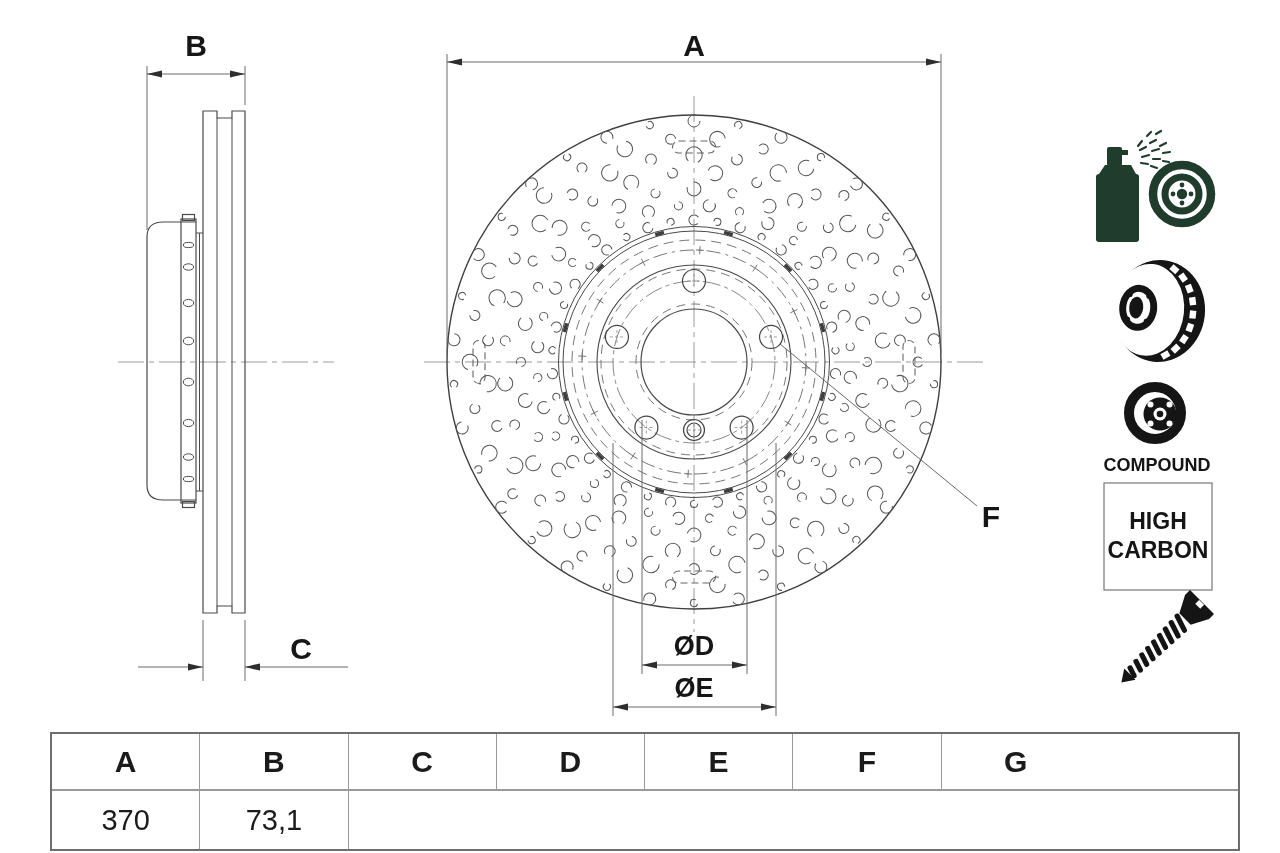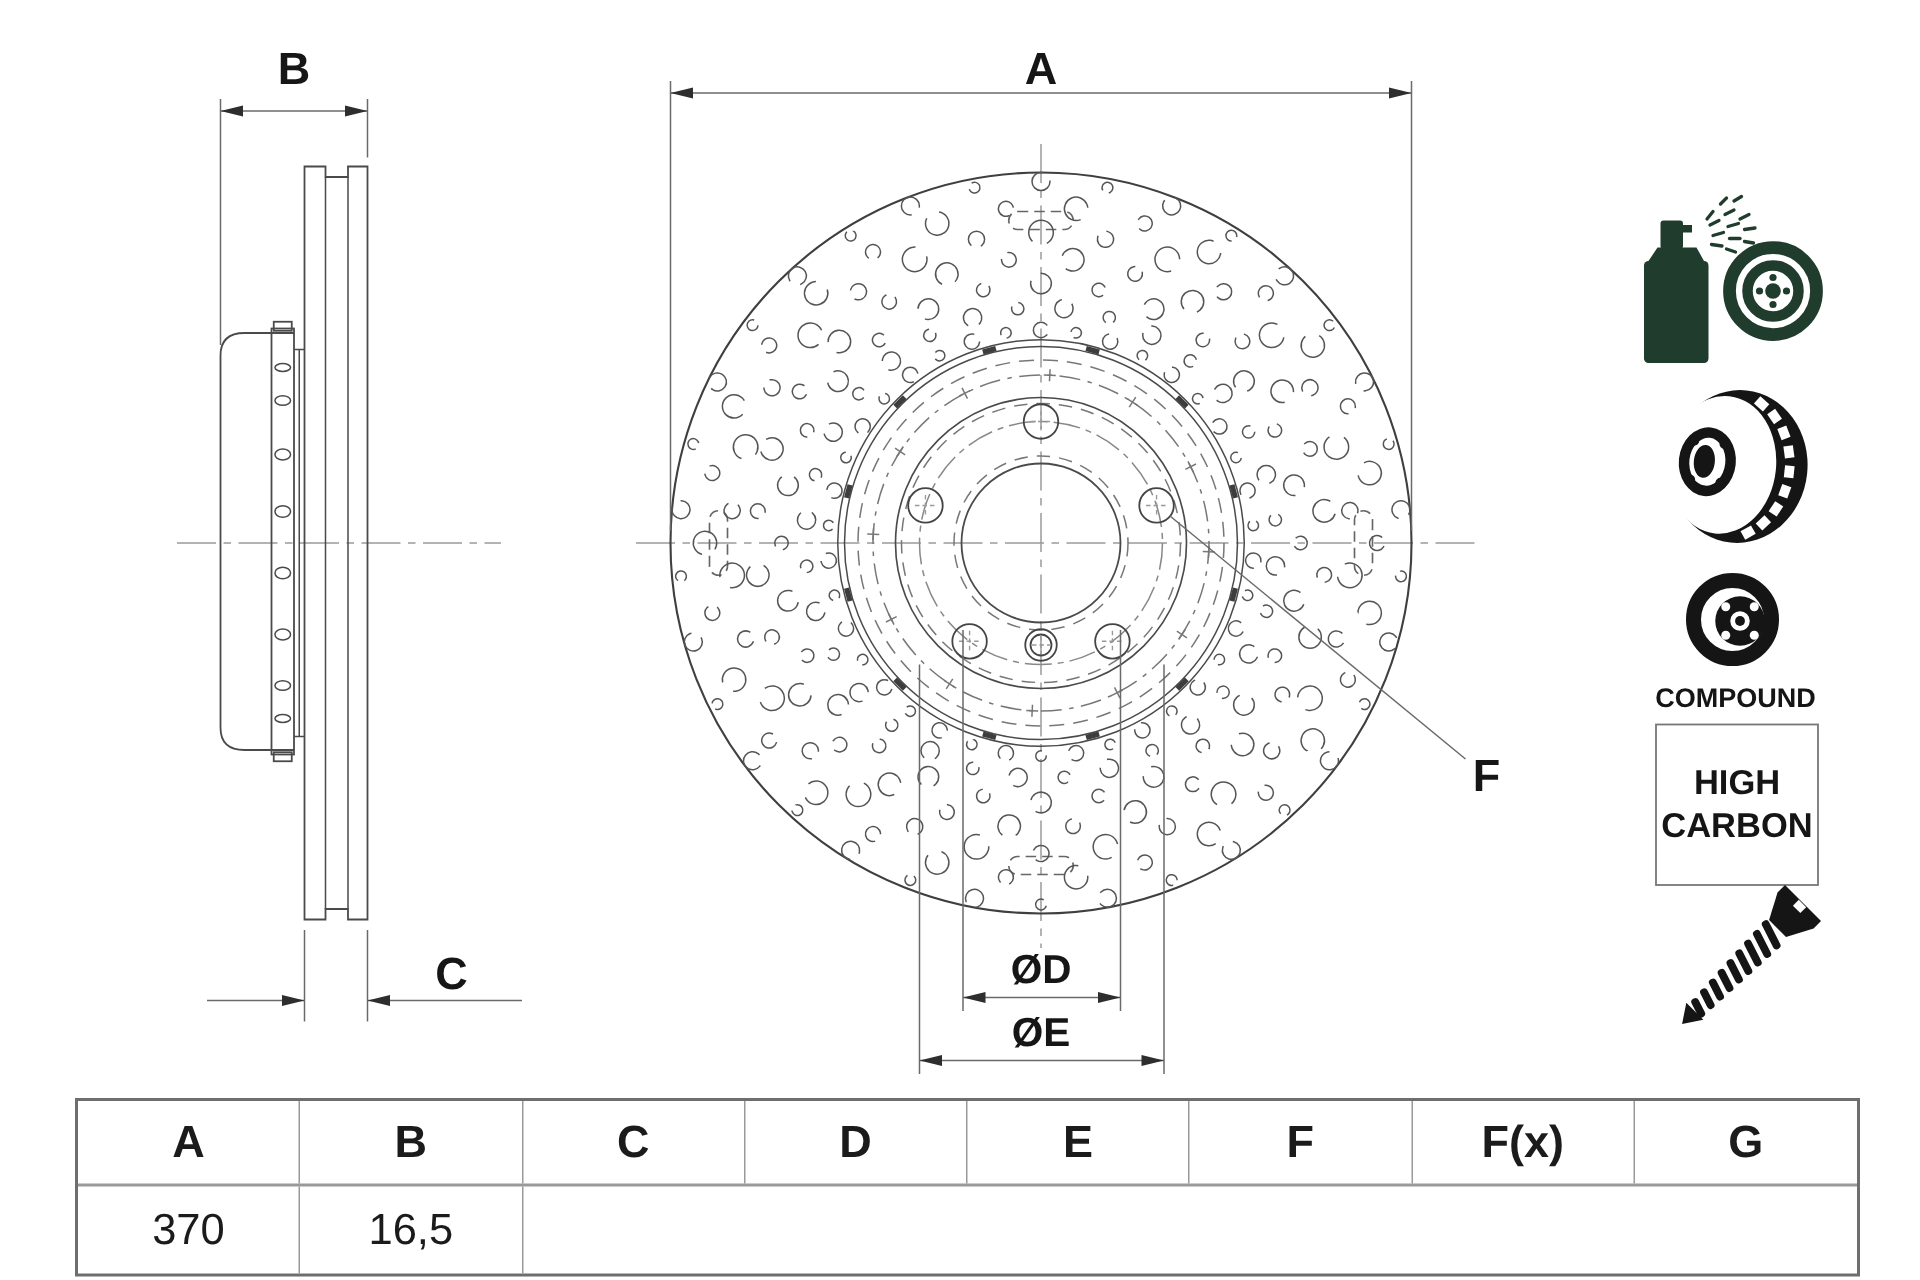--- a/index.html
+++ b/index.html
@@ -509,22 +509,21 @@
 
   
   <div class="spec-table">
     <div class="spec-row header">
       <div class="spec-cell">A</div>
       <div class="spec-cell">B</div>
       <div class="spec-cell">C</div>
       <div class="spec-cell">D</div>
       <div class="spec-cell">E</div>
       <div class="spec-cell">F</div>
-      <div class="spec-cell">F(x)</div>
       <div class="spec-cell">G</div>
     </div>
     <div class="spec-row values">
       <div class="spec-cell">370</div>
-      <div class="spec-cell">16,5</div>
+      <div class="spec-cell">73,1</div>
       <div class="spec-cell"></div>
     </div>
   </div>
 </div>
 
 </body></html>

